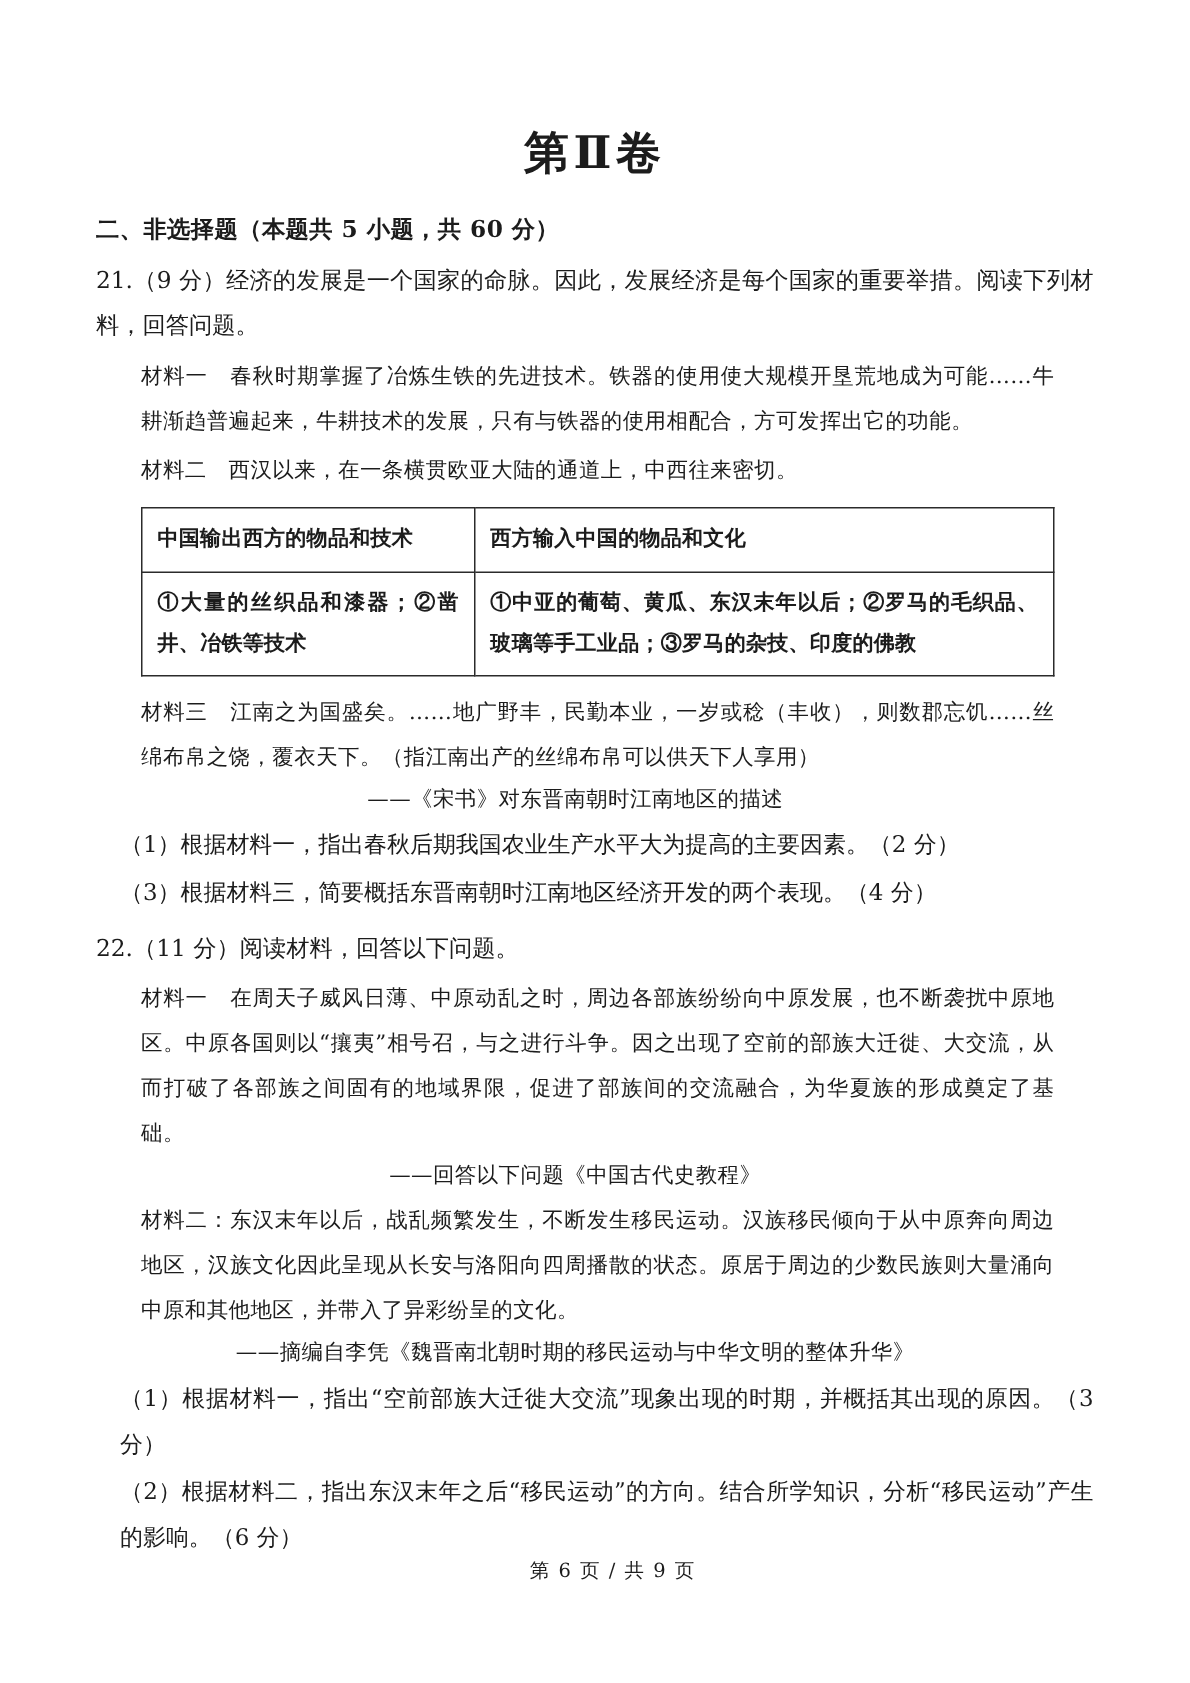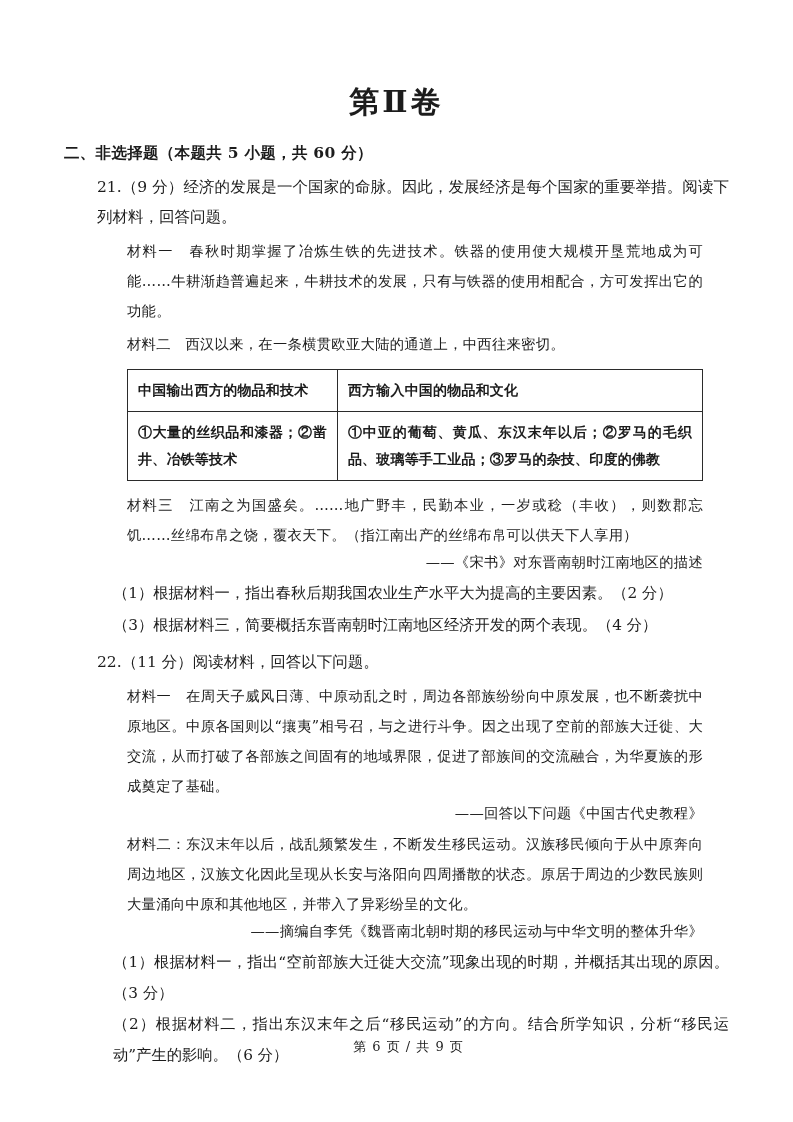--- a/index.html
+++ b/index.html
@@ -35,21 +35,21 @@
   }
   .material {
     font-size: 14.3px;
     line-height: 2.1;
     text-align: justify;
     margin: 3px 26px 3px 30px;
     letter-spacing: 0.3px;
   }
   .source {
     font-size: 14.3px;
-    text-align: right;
+    text-align: center;
     margin: 1px 26px 6px 0;
     letter-spacing: 0.3px;
   }
   .subq {
     font-size: 15.3px;
     line-height: 2.0;
     text-align: justify;
     margin: 1px 0 1px 16px;
   }
   table.material-table {
@@ -63,21 +63,21 @@
     border: 1px solid #2b2b2b;
     padding: 7px 10px;
     line-height: 1.95;
     vertical-align: top;
     text-align: justify;
     letter-spacing: 0.2px;
     font-weight: bold;
   }
   td.col-left  { width: 36.5%; }
   td.col-right { width: 63.5%; }
-  .q-block { margin-bottom: 6px; margin-left: 33px; }
+  .q-block { margin-bottom: 6px; }
   .footer {
     position: absolute;
     left: 12px;
     bottom: 66px;
     width: 100%;
     text-align: center;
     font-size: 13px;
     letter-spacing: 1px;
   }
 </style>

